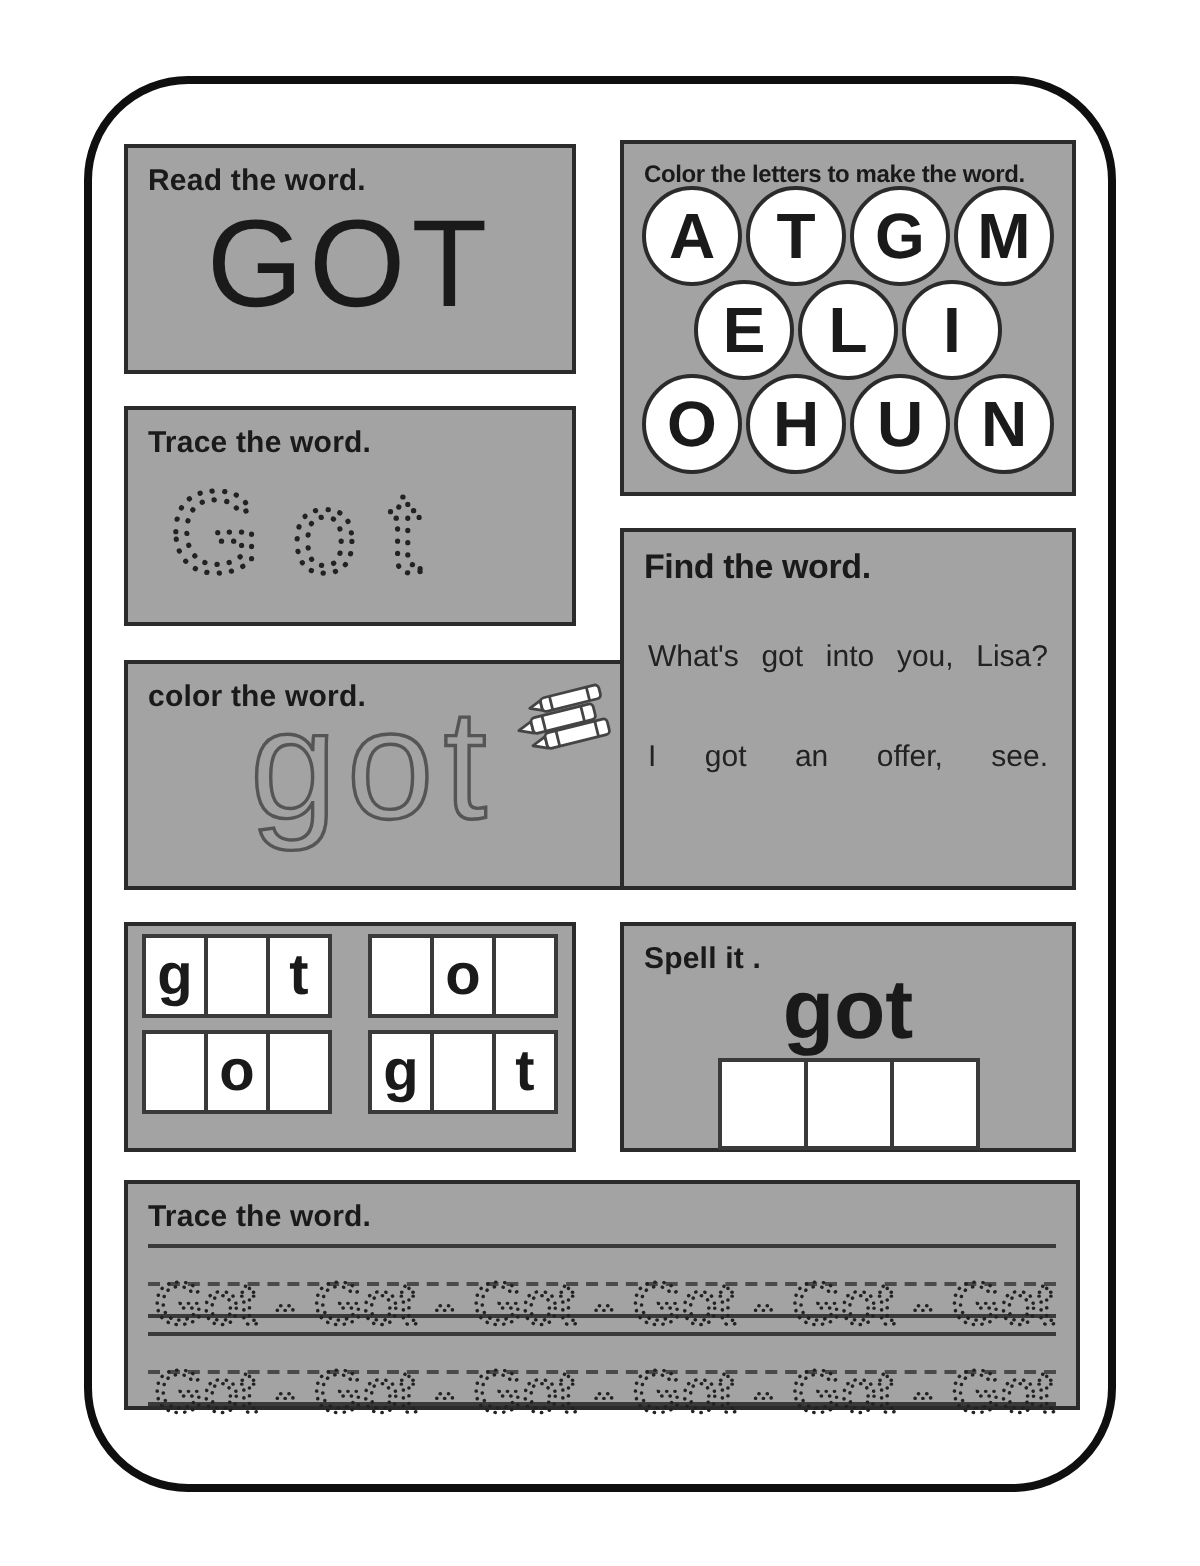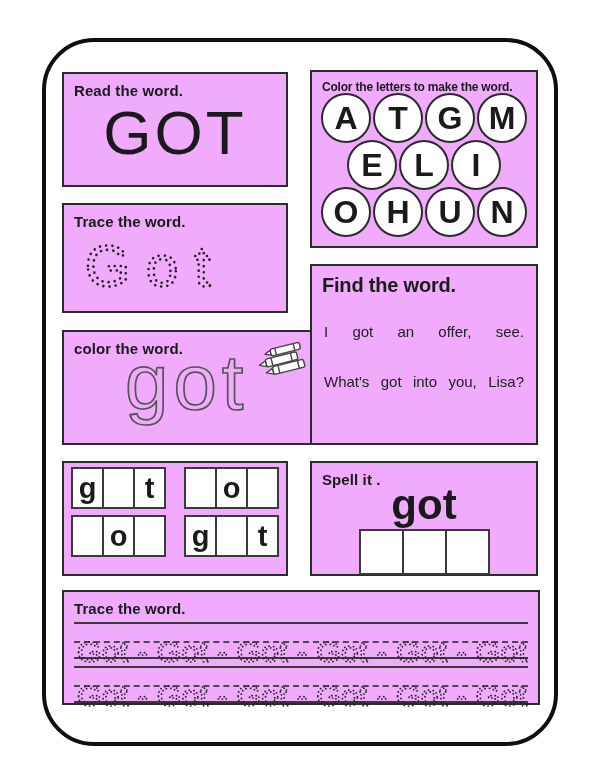--- a/index.html
+++ b/index.html
@@ -1,20 +1,20 @@
 <!DOCTYPE html>
 <html><head>
 <meta charset="utf-8">
 <style>
   html,body{margin:0;padding:0;background:#fff;}
   .page{position:relative;width:600px;height:783px;background:#ffffff;
         font-family:"Liberation Sans", sans-serif;color:#1a1a1a;overflow:hidden;}
   .frame{position:absolute;left:42px;top:38px;width:508px;height:700px;
          border:4px solid #0f0f0f;border-radius:52px;}
-  .box{position:absolute;border:2px solid #2b2b2b;background:#f0abfc;box-sizing:border-box;}
+  .box{position:absolute;border:2px solid #2b2b2b;background:#a3a3a3;box-sizing:border-box;}
   .label{font-size:15px;font-weight:600;padding:8px 10px 0 10px;letter-spacing:.1px;}
   .label.reg{font-weight:600;font-size:12px;white-space:nowrap;letter-spacing:-.2px;}
 
   
   .box-read{left:62px;top:72px;width:226px;height:115px;}
   .big-word{font-size:62px;font-weight:400;text-align:center;letter-spacing:3px;
             line-height:72px;margin-top:-2px;}
 
   
   .box-letters{left:310px;top:70px;width:228px;height:178px;}
@@ -129,24 +129,24 @@
       </svg>
     </span>
     <div class="colorword-wrap">
         <svg width="210" height="92" viewBox="0 0 210 92">
           <text x="38" y="66" font-family="'Liberation Sans',sans-serif" font-size="78" letter-spacing="5" fill="none" stroke="#555555" stroke-width="1.7">got</text>
         </svg>
       </div>
   </div>
 
   <div class="box box-find">
-    <div class="label reg" style="font-size:20px">Find the word.</div>
+    <div class="label reg" style="font-size:17px">Find the word.</div>
     <div>
+        <p>What's got into you, Lisa?</p>
         <p>I got an offer, see.</p>
-        <p>What's got into you, Lisa?</p>
       </div>
   </div>
 
   <div class="box box-missing">
     <div class="mrows">
         <div class="mgroup">
           <div class="mcell">g</div>
           <div class="mcell"></div>
           <div class="mcell">t</div>
         </div>

